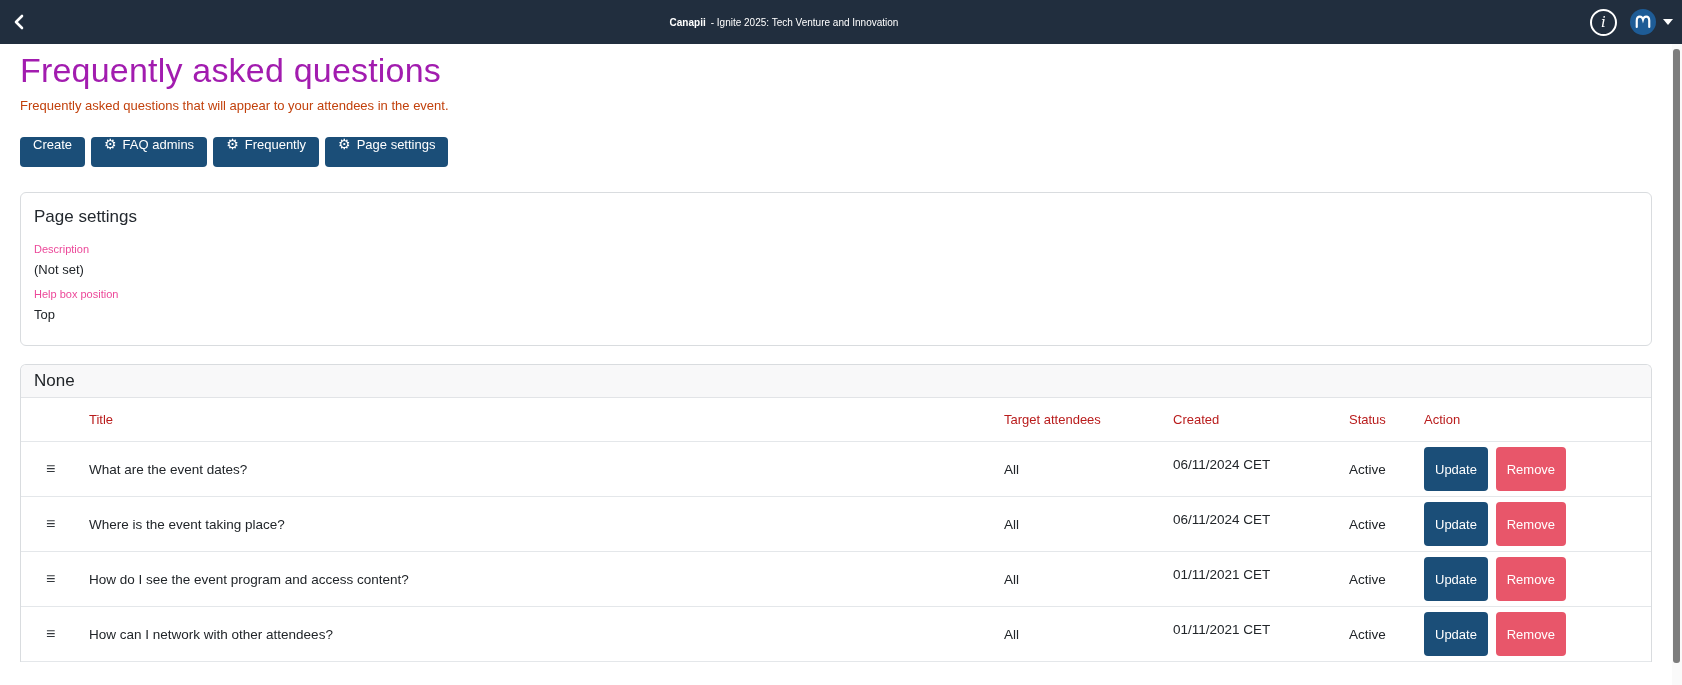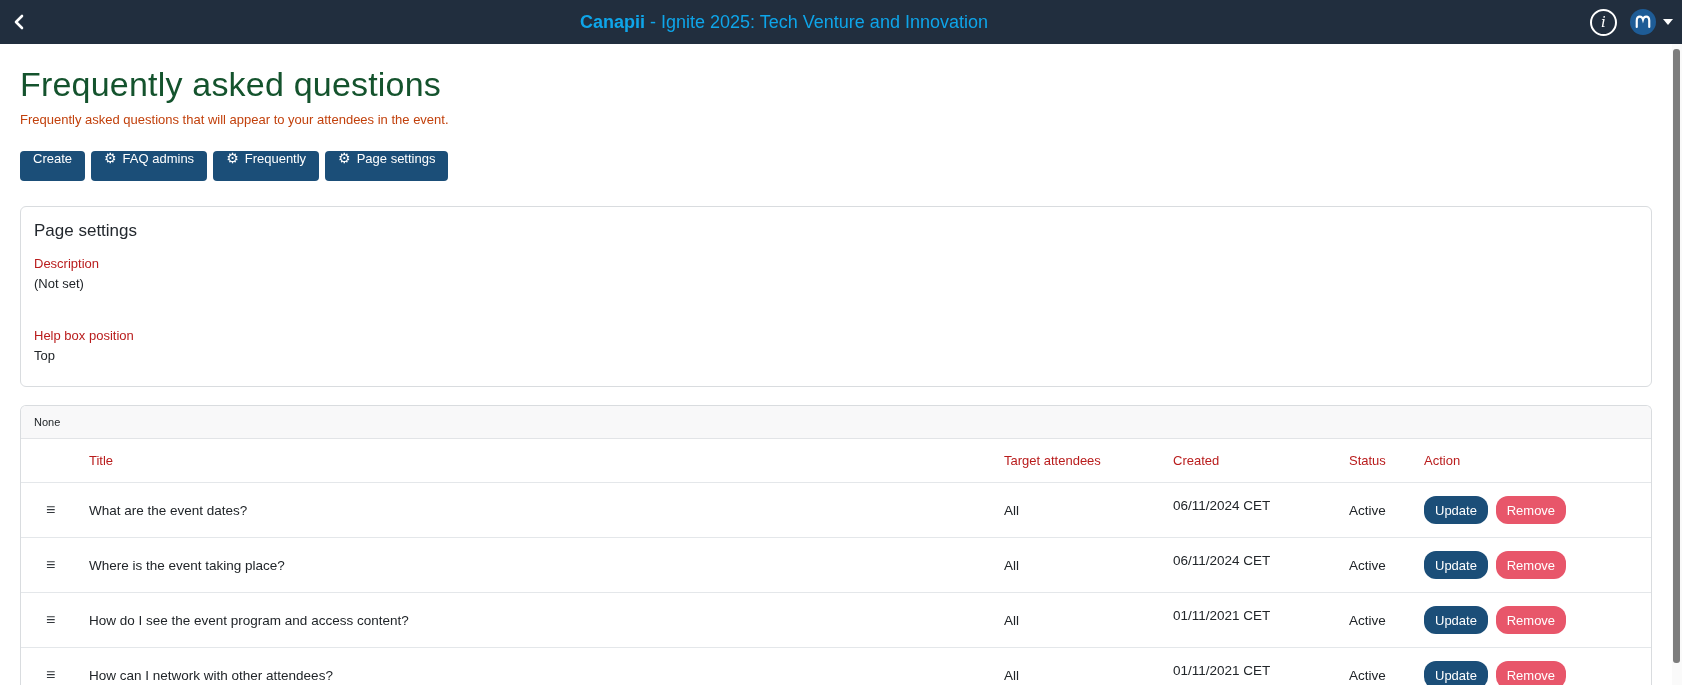--- a/index.html
+++ b/index.html
@@ -4,71 +4,71 @@
 <style>
   * { box-sizing: border-box; margin: 0; padding: 0; }
   html, body { width: 1682px; height: 685px; overflow: hidden; background: #ffffff;
     font-family: "Liberation Sans", sans-serif; color: #212529; }
 
   
   .topbar { position: relative; height: 44px; background: #212e3e; width: 100%; }
   .back-btn { position: absolute; left: 8px; top: 11px; width: 22px; height: 22px;
     display: flex; align-items: center; justify-content: center; cursor: pointer; }
   .topbar-title { position: absolute; left: 50%; top: 0; height: 44px; transform: translateX(-50%);
-    margin-left: -57px; display: flex; align-items: center; color: #0ea5e9; font-size: 18px;
+    margin-left: -57px; display: flex; align-items: center; color: #ffffff; font-size: 10px;
     white-space: nowrap; text-align: center; }
   .topbar-title .brand { font-weight: 700; }
   .topbar-title .rest { margin-left: 5px; font-weight: 400; }
   .topbar-right { position: absolute; right: 6px; top: 0; height: 44px; display: flex; align-items: center; }
   .info-btn { width: 27px; height: 27px; border: 2px solid #ffffff; border-radius: 50%;
     display: flex; align-items: center; justify-content: center; color: #fff;
     font-family: "DejaVu Serif", serif; font-style: italic; font-size: 15px; margin-right: 13px; cursor: pointer; }
   .avatar { width: 26px; height: 26px; border-radius: 50%; background: #1e5c96;
     display: flex; align-items: center; justify-content: center; overflow: hidden; cursor: pointer; }
   .caret { width: 0; height: 0; border-left: 5px solid transparent; border-right: 5px solid transparent;
     border-top: 6px solid #ffffff; margin-left: 7px; margin-right: 3px; cursor: pointer; }
 
   
   .content { padding: 0 30px 0 20px; }
-  h1.page-title { margin-top: 20px; font-size: 34px; line-height: 40px; font-weight: 500;
-    color: #14532d; letter-spacing: .2px; }
+  h1.page-title { margin-top: 6px; font-size: 34px; line-height: 40px; font-weight: 500;
+    color: #a21caf; letter-spacing: .2px; }
   .page-subtitle { margin-top: 8px; font-size: 13px; color: #c2410c; }
 
   .toolbar { margin-top: 24px; display: flex; gap: 6px; }
   .btn { display: inline-flex; align-items: flex-start; border: none; border-radius: 4px;
     background: #1b4e78; color: #ffffff; font-size: 13px; font-family: inherit;
     height: 30px; padding: 0 13px; cursor: pointer; white-space: nowrap; }
   .btn .gear { font-size: 14px; margin-right: 6px; line-height: 1; }
 
   
   .card { border: 1px solid #d9dcdf; border-radius: 6px; background: #fff; }
   .settings-card { margin-top: 25px; padding: 12px 13px 22px 13px; }
   .settings-card .card-title { font-size: 17px; font-weight: 500; color: #23282e; line-height: 24px; }
-  .field-label { margin-top: 12px; font-size: 13px; color: #b91c1c; line-height: 17px; }
+  .field-label { margin-top: 12px; font-size: 11px; color: #ec4899; line-height: 17px; }
   .field-label + .field-value { margin-top: 3px; }
   .field-value { font-size: 13px; color: #212529; line-height: 17px; }
-  .field-gap { margin-top: 35px; }
+  .field-gap { margin-top: 8px; }
 
   
   .table-card { margin-top: 18px; border-radius: 6px 6px 0 0; border-bottom: none; overflow: hidden; }
   .group-header { background: #f8f8f9; border-bottom: 1px solid #e2e4e7; padding: 8px 13px;
-    font-size: 11px; color: #212529; height: 33px; display: flex; align-items: center; }
+    font-size: 17px; color: #212529; height: 33px; display: flex; align-items: center; }
   table.faq-table { width: 100%; border-collapse: collapse; table-layout: fixed; }
   col.c-drag { width: 68px; } col.c-title { width: 915px; } col.c-target { width: 169px; }
   col.c-created { width: 176px; } col.c-status { width: 75px; } col.c-action { width: auto; }
   .faq-table th { text-align: left; font-weight: 400; font-size: 13px; color: #b91c1c;
     padding: 14px 8px 14px 0; border-bottom: 1px solid #e4e7ea; }
   .faq-table th.th-drag { padding-left: 25px; }
   .faq-table td { height: 55px; border-bottom: 1px solid #e4e7ea; font-size: 13.5px;
     color: #212529; vertical-align: middle; padding-right: 8px; }
   .drag-cell { padding-left: 25px; }
   .drag-handle { font-size: 16px; color: #33383d; cursor: grab; line-height: 1; display: inline-block; }
   .created-inner { position: relative; top: -5px; display: inline-block; }
-  .btn-sm { display: inline-flex; align-items: center; justify-content: center; height: 28px;
-    padding: 0 11px; border: none; border-radius: 12px; font-size: 13px; font-family: inherit;
+  .btn-sm { display: inline-flex; align-items: center; justify-content: center; height: 44px;
+    padding: 0 11px; border: none; border-radius: 4px; font-size: 13px; font-family: inherit;
     color: #fff; cursor: pointer; }
   .btn-update { background: #1b4e78; margin-right: 4px; }
   .btn-remove { background: #e8566a; }
 
   
   .scrollbar-track { position: absolute; top: 44px; right: 0; width: 10px; height: 641px; background: #fafafa; }
   .scrollbar-thumb { position: absolute; top: 5px; left: 1px; width: 7px; height: 614px;
     background: #7d7d7d; border-radius: 3px; cursor: pointer; }
 </style>
 </head>

